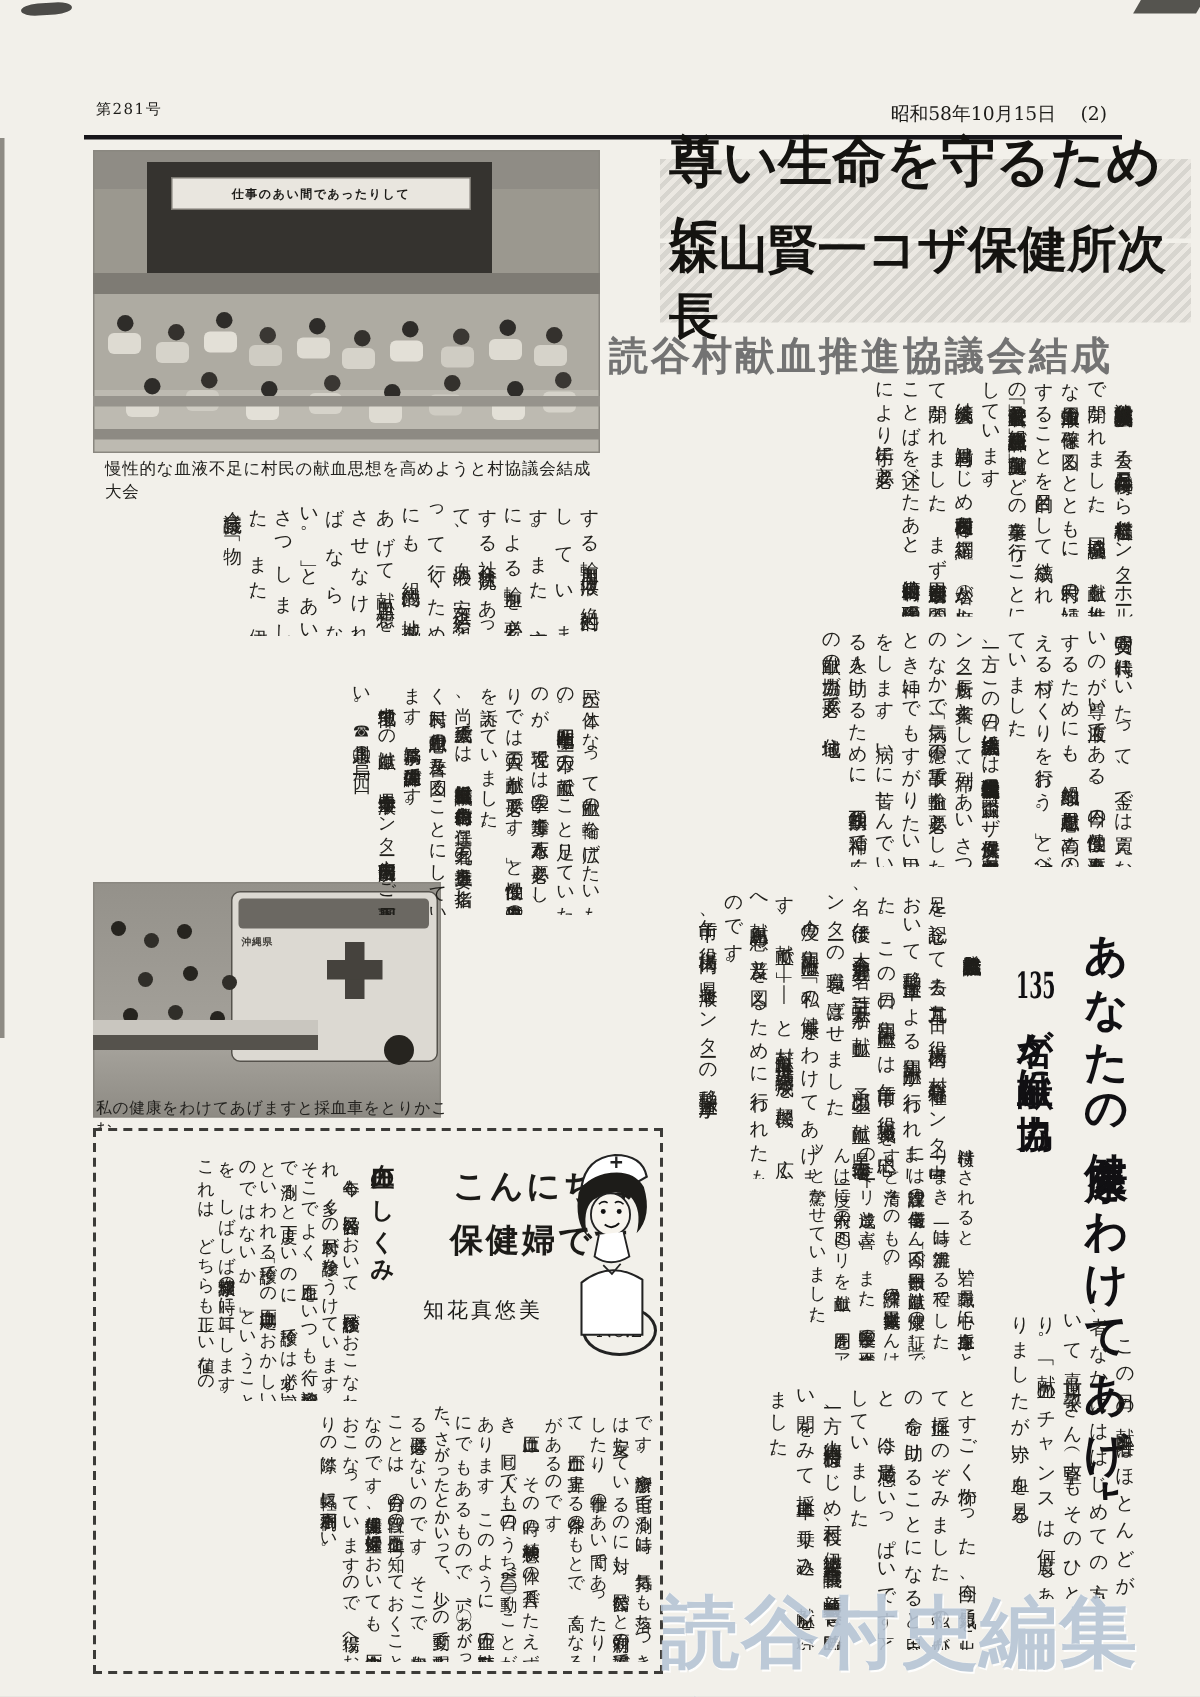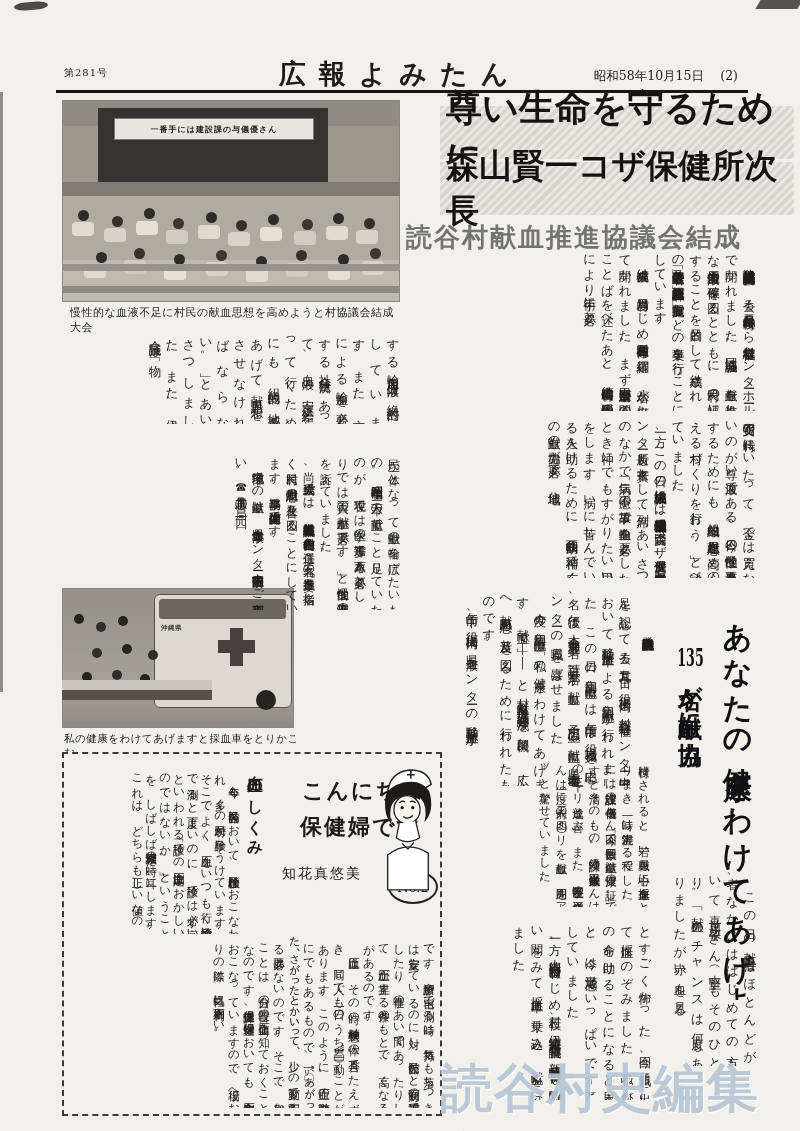--- a/index.html
+++ b/index.html
@@ -23,21 +23,21 @@
   .photo1{left:62px;top:100px;width:338px;height:202px;background:linear-gradient(#8f8c85 0 26px,#9b988f 26px 95px,#aeaba2 95px 160px,#bdbab1 160px 202px);}
   .p1-backdrop{position:absolute;left:36px;top:8px;width:230px;height:74px;background:#35332f;}
   .p1-banner{position:absolute;left:52px;top:18px;width:198px;height:20px;background:#e9e6df;border:1px solid #7c7972;display:flex;align-items:center;justify-content:center;font-size:8px;letter-spacing:1px;color:#1c1b18;font-weight:bold;}
   .p1-stage{position:absolute;left:0;top:82px;width:338px;height:14px;background:#7e7b74;}
   .p1-heads{position:absolute;left:16px;top:110px;width:11px;height:11px;border-radius:50%;background:#2e2c29;
     box-shadow:34px 6px 0 #34312d,66px -2px 0 #2e2c29,95px 8px 0 #3a3733,128px 2px 0 #2e2c29,158px 10px 0 #34312d,190px 4px 0 #2e2c29,224px 9px 0 #3a3733,255px 3px 0 #2e2c29,286px 8px 0 #34312d,18px 42px 0 #2e2c29,56px 38px 0 #34312d,96px 44px 0 #2e2c29,138px 40px 0 #3a3733,178px 46px 0 #2e2c29,218px 40px 0 #34312d,260px 44px 0 #2e2c29,292px 38px 0 #3a3733;}
   .p1-shirts{position:absolute;left:10px;top:122px;width:22px;height:14px;border-radius:4px;background:#dedbd2;
     box-shadow:32px 6px 0 #d6d3ca,64px -1px 0 #e3e0d7,94px 8px 0 #cfccc3,126px 3px 0 #dedbd2,156px 10px 0 #d6d3ca,188px 5px 0 #e3e0d7,222px 9px 0 #cfccc3,254px 4px 0 #dedbd2,284px 8px 0 #d6d3ca,12px 42px 0 #dedbd2,52px 38px 0 #cfccc3,92px 44px 0 #e3e0d7,134px 40px 0 #d6d3ca,174px 46px 0 #dedbd2,214px 41px 0 #cfccc3,256px 44px 0 #e3e0d7,290px 39px 0 #d6d3ca;}
   .p1-desk{position:absolute;left:0;top:186px;width:338px;height:7px;background:#8d8a83;box-shadow:0 -22px 0 #96938c;}
 
-  .photo2{left:62px;top:588px;width:232px;height:140px;background:linear-gradient(#94918a,#a5a29b 70%,#8d8a83);}
+  .photo2{left:62px;top:588px;width:232px;height:157px;background:linear-gradient(#94918a,#a5a29b 70%,#8d8a83);}
   .p2-bus{position:absolute;left:92px;top:6px;width:136px;height:112px;background:#dcd9d2;border:1px solid #55524c;border-radius:6px;}
   .p2-win{position:absolute;left:97px;top:11px;width:127px;height:20px;background:#6b6862;border-radius:3px;}
   .p2-cross-v{position:absolute;left:168px;top:40px;width:13px;height:38px;background:#45423d;}
   .p2-cross-h{position:absolute;left:156px;top:52px;width:37px;height:13px;background:#45423d;}
   .p2-buslabel{position:absolute;left:99px;top:36px;font-size:6.5px;color:#3a3833;letter-spacing:.5px;font-weight:bold;}
   .p2-wheel{position:absolute;left:194px;top:102px;width:20px;height:20px;border-radius:50%;background:#26241f;}
   .p2-heads{position:absolute;left:12px;top:26px;width:10px;height:10px;border-radius:50%;background:#26241f;
     box-shadow:22px 8px 0 #302e29,44px 2px 0 #26241f,18px 34px 0 #302e29,48px 30px 0 #26241f,74px 36px 0 #302e29,8px 58px 0 #26241f,38px 56px 0 #302e29,66px 60px 0 #26241f;}
   .p2-table{position:absolute;left:0;top:92px;width:150px;height:10px;background:#c9c6bf;box-shadow:0 10px 0 #55524c;}
 
@@ -86,28 +86,27 @@
 </head>
 <body>
 
 <div id="page">
 
   <div class="smudge-tl"></div>
   <div class="smudge-tr"></div>
   <div class="edge-l"></div>
 
   <div class="hdr-issue">第281号</div>
-  <div class="hdr-title">広報よみたん</div>
   <div class="hdr-date">昭和58年10月15日</div>
   <div class="hdr-pageno">(2)</div>
   <div class="hdr-rule"></div>
 
   <div class="photo photo1">
     <div class="p1-backdrop"></div>
-    <div class="p1-banner">一番手には建設課の与儀優さん</div>
+    <div class="p1-banner">仕事のあい間であったりして</div>
     <div class="p1-stage"></div>
     <div class="p1-heads"></div>
     <div class="p1-shirts"></div>
     <div class="p1-desk"></div>
   </div>
   <div class="caption" style="left:70px;top:305px;width:330px;">慢性的な血液不足に村民の献血思想を高めようと村協議会結成大会</div>
 
   <div class="hl hl1">尊い生命を守るために</div>
   <div class="hl hl2">森山賢一コザ保健所次長</div>
   <div class="subhl">読谷村献血推進協議会結成</div>

